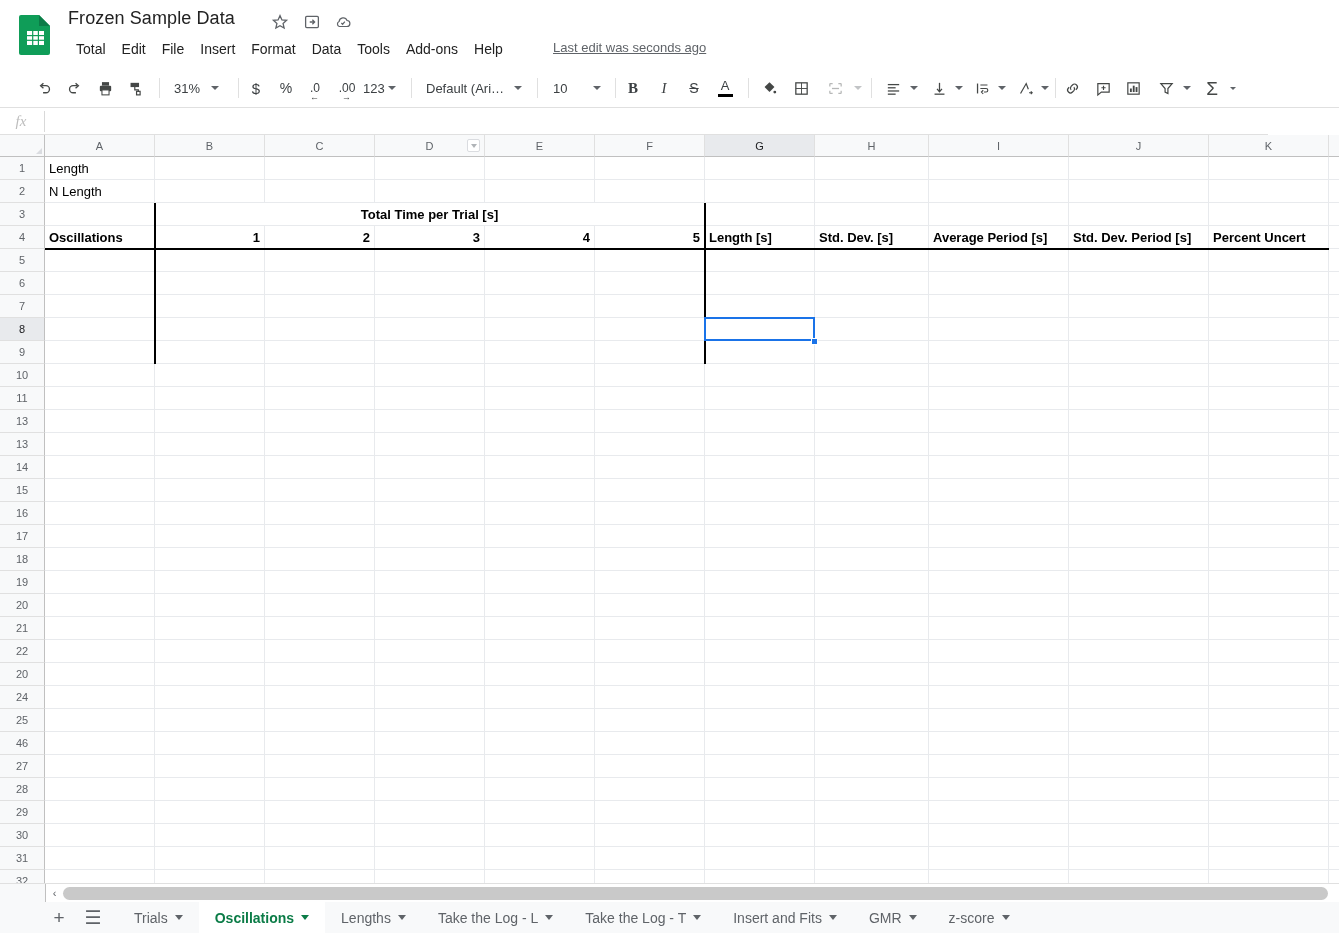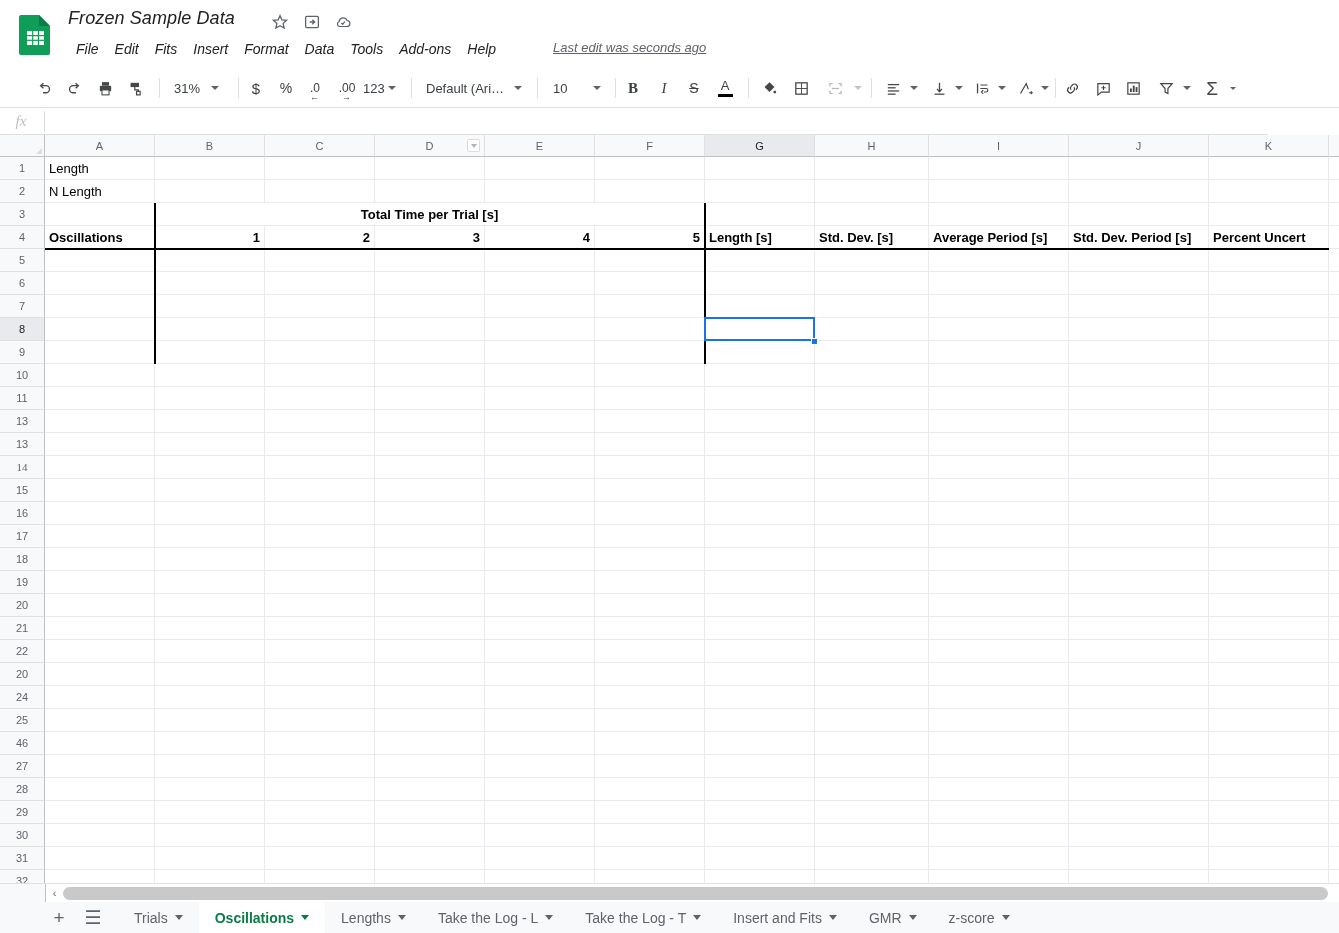--- a/index.html
+++ b/index.html
@@ -9,21 +9,20 @@
     overflow: hidden;
     background: #fff;
     font-family: "Liberation Sans", sans-serif;
     -webkit-font-smoothing: antialiased;
   }
 
   
   #titlebar {
     position: absolute; left: 0; top: 0; width: 1339px; height: 68px;
     background: #fff;
-    font-style: italic;
   }
   #app-logo {
     position: absolute; left: 18px; top: 13px; width: 35px; height: 42px;
   }
   #doc-title {
     position: absolute; left: 68px; top: 8px;
     font-size: 18px; color: #222; letter-spacing: .1px;
     white-space: nowrap;
   }
   .title-icon {
@@ -244,23 +243,23 @@
       </svg>
   </div>
   <div class="title-icon" id="cloud-icon">
     <svg width="18" height="18" viewBox="0 0 24 24">
         <path d="M7 18h10a4 4 0 0 0 .4-8 5.5 5.5 0 0 0-10.6 1.3A3.6 3.6 0 0 0 7 18z" fill="none" stroke="#5f6368" stroke-width="1.6"></path>
         <path d="M9.8 13.3l1.7 1.7 3-3.4" fill="none" stroke="#5f6368" stroke-width="1.6"></path>
       </svg>
   </div>
 
   <div id="menubar">
+    <div class="menu-item">Total</div>
+    <div class="menu-item">Edit</div>
     <div class="menu-item">File</div>
-    <div class="menu-item">Edit</div>
-    <div class="menu-item">Fits</div>
     <div class="menu-item">Insert</div>
     <div class="menu-item">Format</div>
     <div class="menu-item">Data</div>
     <div class="menu-item">Tools</div>
     <div class="menu-item">Add-ons</div>
     <div class="menu-item">Help</div>
   </div>
 
   <div id="last-edit">Last edit was seconds ago</div>
 </div>
@@ -538,21 +537,21 @@
       </div>
       <div class="rowh" style="height: 23px;">
         <span>11</span>
       </div>
       <div class="rowh" style="height: 23px;">
         <span>13</span>
       </div>
       <div class="rowh" style="height: 23px;">
         <span>13</span>
       </div>
-      <div class="rowh" style="height: 23px; font-family: Liberation Serif, serif;">
+      <div class="rowh" style="height: 23px;">
         <span>14</span>
       </div>
       <div class="rowh" style="height: 23px;">
         <span>15</span>
       </div>
       <div class="rowh" style="height: 23px;">
         <span>16</span>
       </div>
       <div class="rowh" style="height: 23px;">
         <span>17</span>

